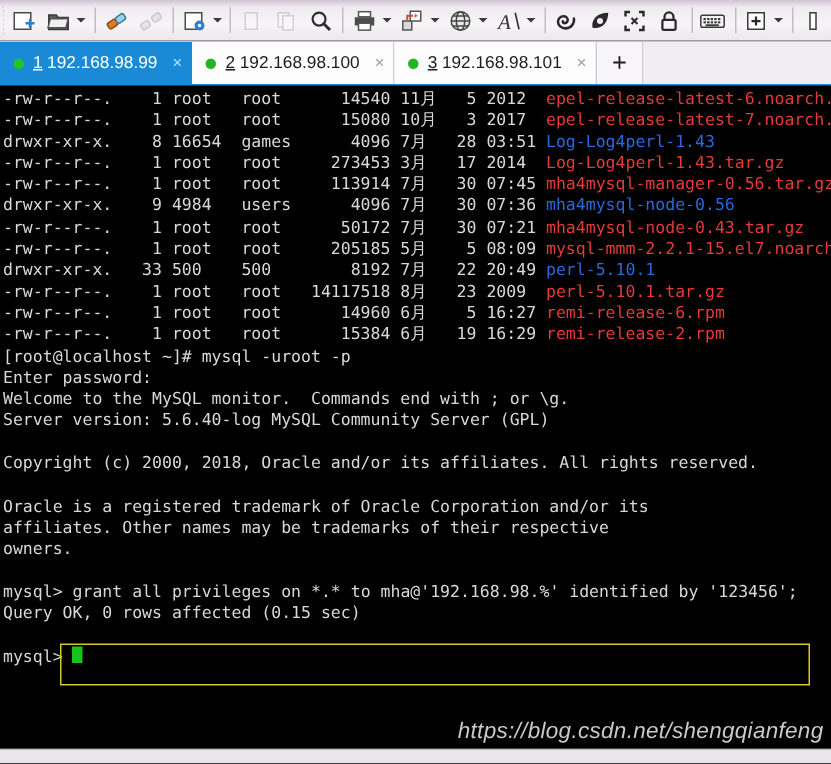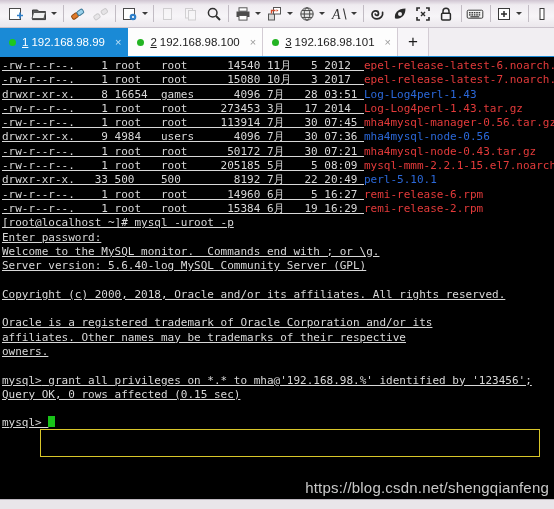--- a/index.html
+++ b/index.html
@@ -64,33 +64,33 @@
     flex:1 1 auto;background:#000;position:relative;overflow:hidden;
     font-family:"DejaVu Sans Mono","Liberation Mono",monospace;
     font-size:11px;line-height:14.3px;
     color:#d8d8d8;
     padding:2px 0 0 2px;
     box-sizing:border-box;
   }
   .ln{height:14.3px;white-space:pre;}
   .c-red{color:#e33a3a;}
   .c-blue{color:#2b68d9;}
-  .c-white{color:#d8d8d8;text-decoration:underline;}
+  .c-white{color:#d8d8d8;}
   .hl-box{
     position:absolute;
     left:40px;top:426px;width:500px;height:29px;
     border:1.5px solid #d8c62a;
     box-sizing:border-box;
     pointer-events:none;
   }
   .cursor{display:inline-block;width:7px;height:11px;background:#19c319;vertical-align:-1px;}
   .watermark{
     position:absolute;right:5px;bottom:4px;
     font-family:"Liberation Sans",sans-serif;
-    font-size:15px;color:#c9c9c9;letter-spacing:.2px;
+    font-size:15px;color:#c9c9c9;letter-spacing:.2px;font-style:italic;
   }
   .statusbar{height:9px;flex:0 0 9px;background:#e9e6ea;border-top:1px solid #bdb7bf;}
 </style>
 </head>
 <body>
 
 <div class="app">
 
   <div class="toolbar">
     <div class="grip"></div>
@@ -332,20 +332,21 @@
     <div id="term-body">
         <div class="ln"><span class="c-white">-rw-r--r--.    1 root   root      14540 11月   5 2012  </span><span class="c-red">epel-release-latest-6.noarch.rpm</span></div>
         <div class="ln"><span class="c-white">-rw-r--r--.    1 root   root      15080 10月   3 2017  </span><span class="c-red">epel-release-latest-7.noarch.rpm</span></div>
         <div class="ln"><span class="c-white">drwxr-xr-x.    8 16654  games      4096 7月   28 03:51 </span><span class="c-blue">Log-Log4perl-1.43</span></div>
         <div class="ln"><span class="c-white">-rw-r--r--.    1 root   root     273453 3月   17 2014  </span><span class="c-red">Log-Log4perl-1.43.tar.gz</span></div>
         <div class="ln"><span class="c-white">-rw-r--r--.    1 root   root     113914 7月   30 07:45 </span><span class="c-red">mha4mysql-manager-0.56.tar.gz</span></div>
         <div class="ln"><span class="c-white">drwxr-xr-x.    9 4984   users      4096 7月   30 07:36 </span><span class="c-blue">mha4mysql-node-0.56</span></div>
         <div class="ln"><span class="c-white">-rw-r--r--.    1 root   root      50172 7月   30 07:21 </span><span class="c-red">mha4mysql-node-0.43.tar.gz</span></div>
         <div class="ln"><span class="c-white">-rw-r--r--.    1 root   root     205185 5月    5 08:09 </span><span class="c-red">mysql-mmm-2.2.1-15.el7.noarch.rpm</span></div>
         <div class="ln"><span class="c-white">drwxr-xr-x.   33 500    500        8192 7月   22 20:49 </span><span class="c-blue">perl-5.10.1</span></div>
+        <div class="ln"><span class="c-white">-rw-r--r--.    1 root   root   14117518 8月   23 2009  </span><span class="c-red">perl-5.10.1.tar.gz</span></div>
         <div class="ln"><span class="c-white">-rw-r--r--.    1 root   root      14960 6月    5 16:27 </span><span class="c-red">remi-release-6.rpm</span></div>
         <div class="ln"><span class="c-white">-rw-r--r--.    1 root   root      15384 6月   19 16:29 </span><span class="c-red">remi-release-2.rpm</span></div>
         <div class="ln"><span class="c-white">[root@localhost ~]# mysql -uroot -p</span></div>
         <div class="ln"><span class="c-white">Enter password:</span></div>
         <div class="ln"><span class="c-white">Welcome to the MySQL monitor.  Commands end with ; or \g.</span></div>
         <div class="ln"><span class="c-white">Server version: 5.6.40-log MySQL Community Server (GPL)</span></div>
         <div class="ln"><span class="c-white"></span></div>
         <div class="ln"><span class="c-white">Copyright (c) 2000, 2018, Oracle and/or its affiliates. All rights reserved.</span></div>
         <div class="ln"><span class="c-white"></span></div>
         <div class="ln"><span class="c-white">Oracle is a registered trademark of Oracle Corporation and/or its</span></div>

